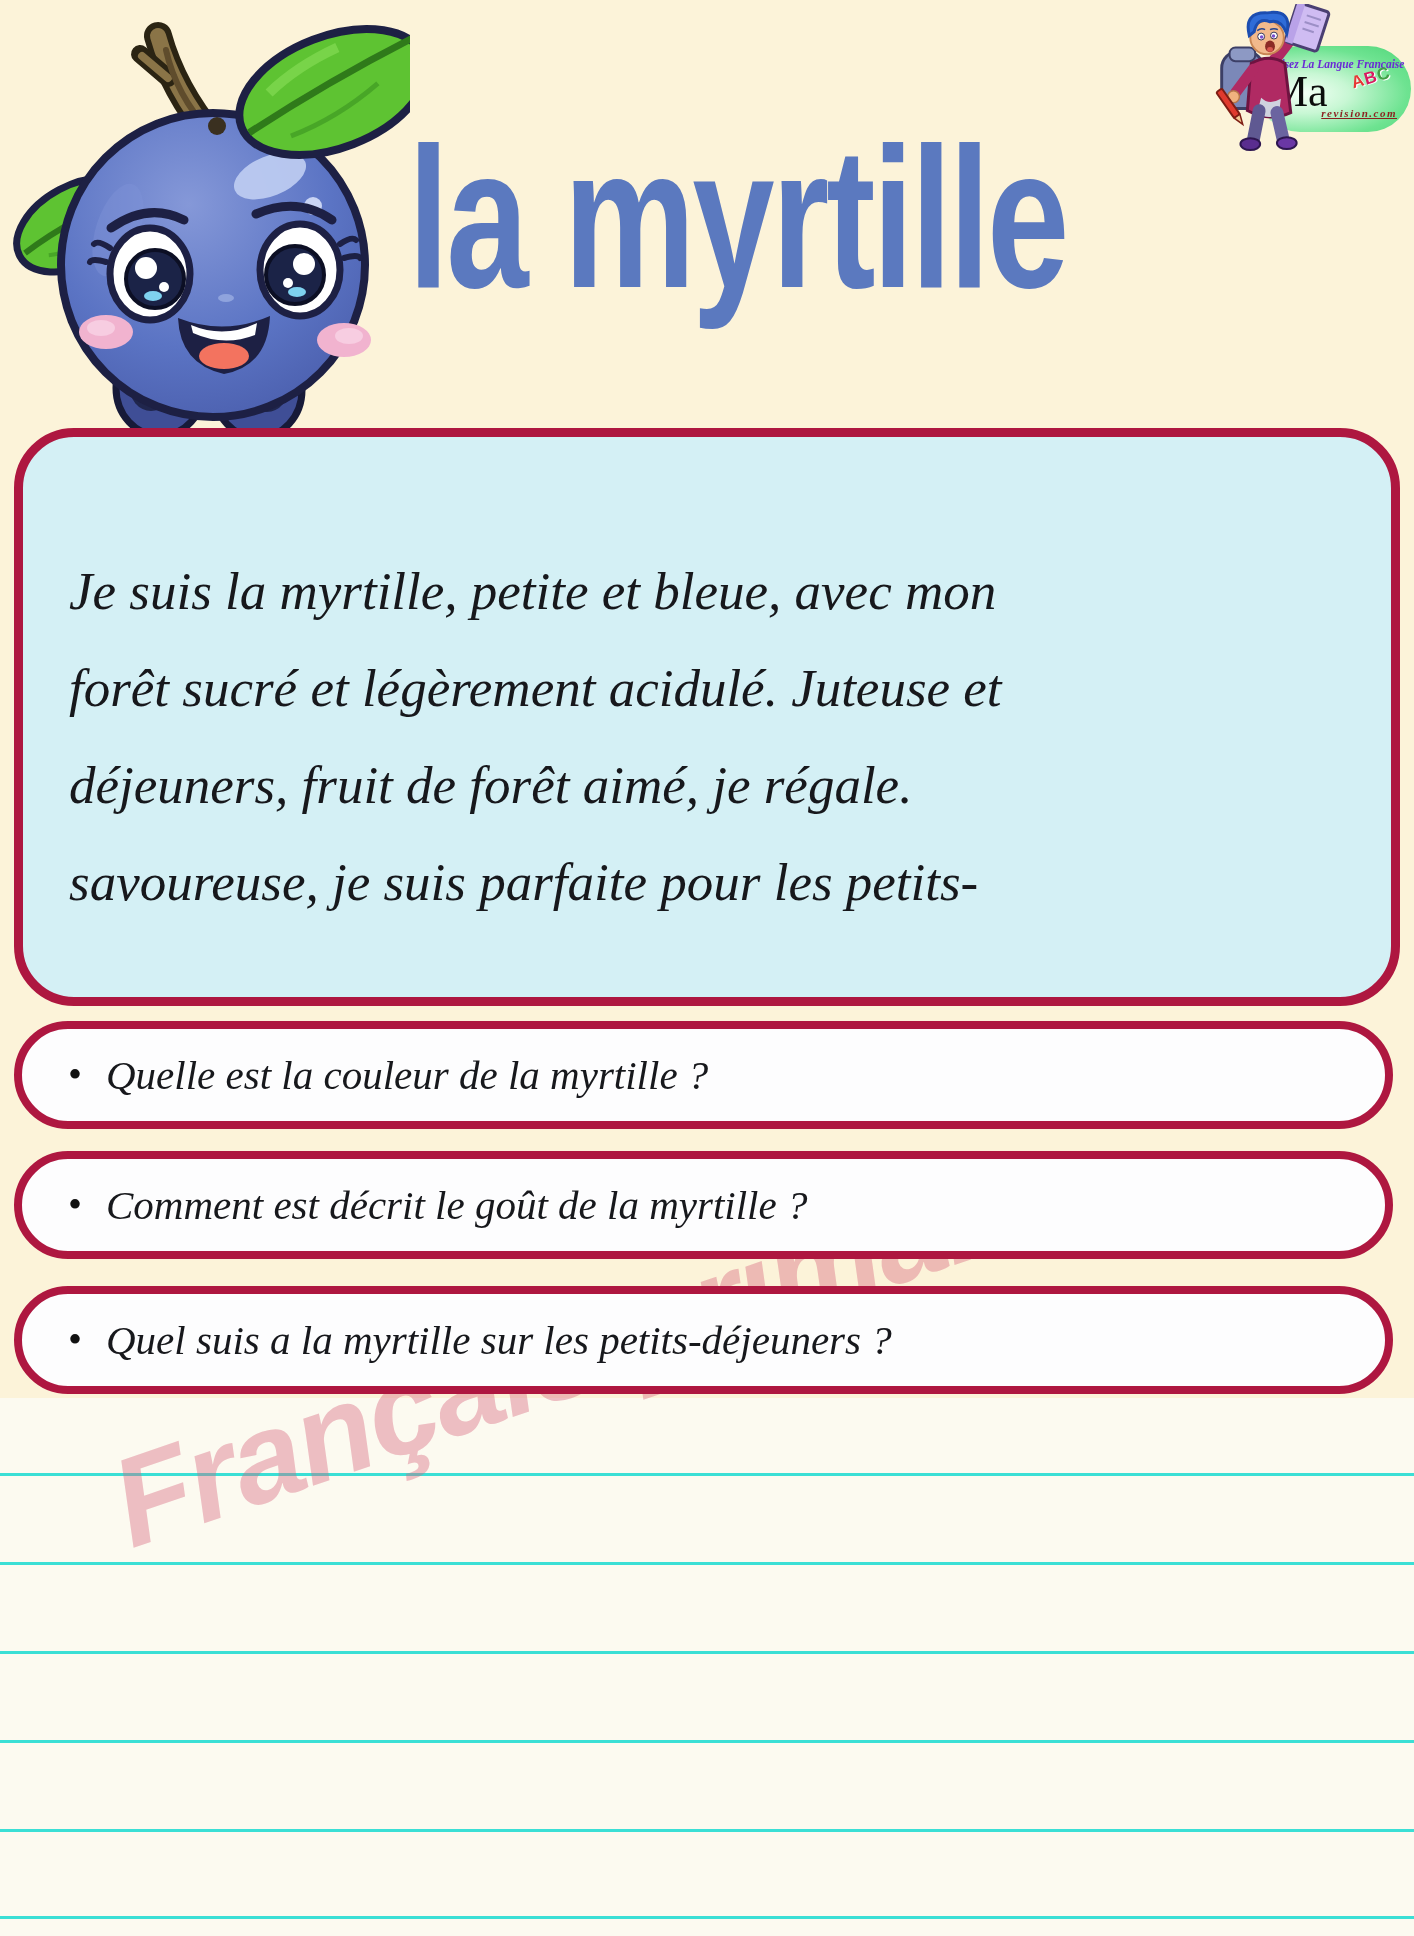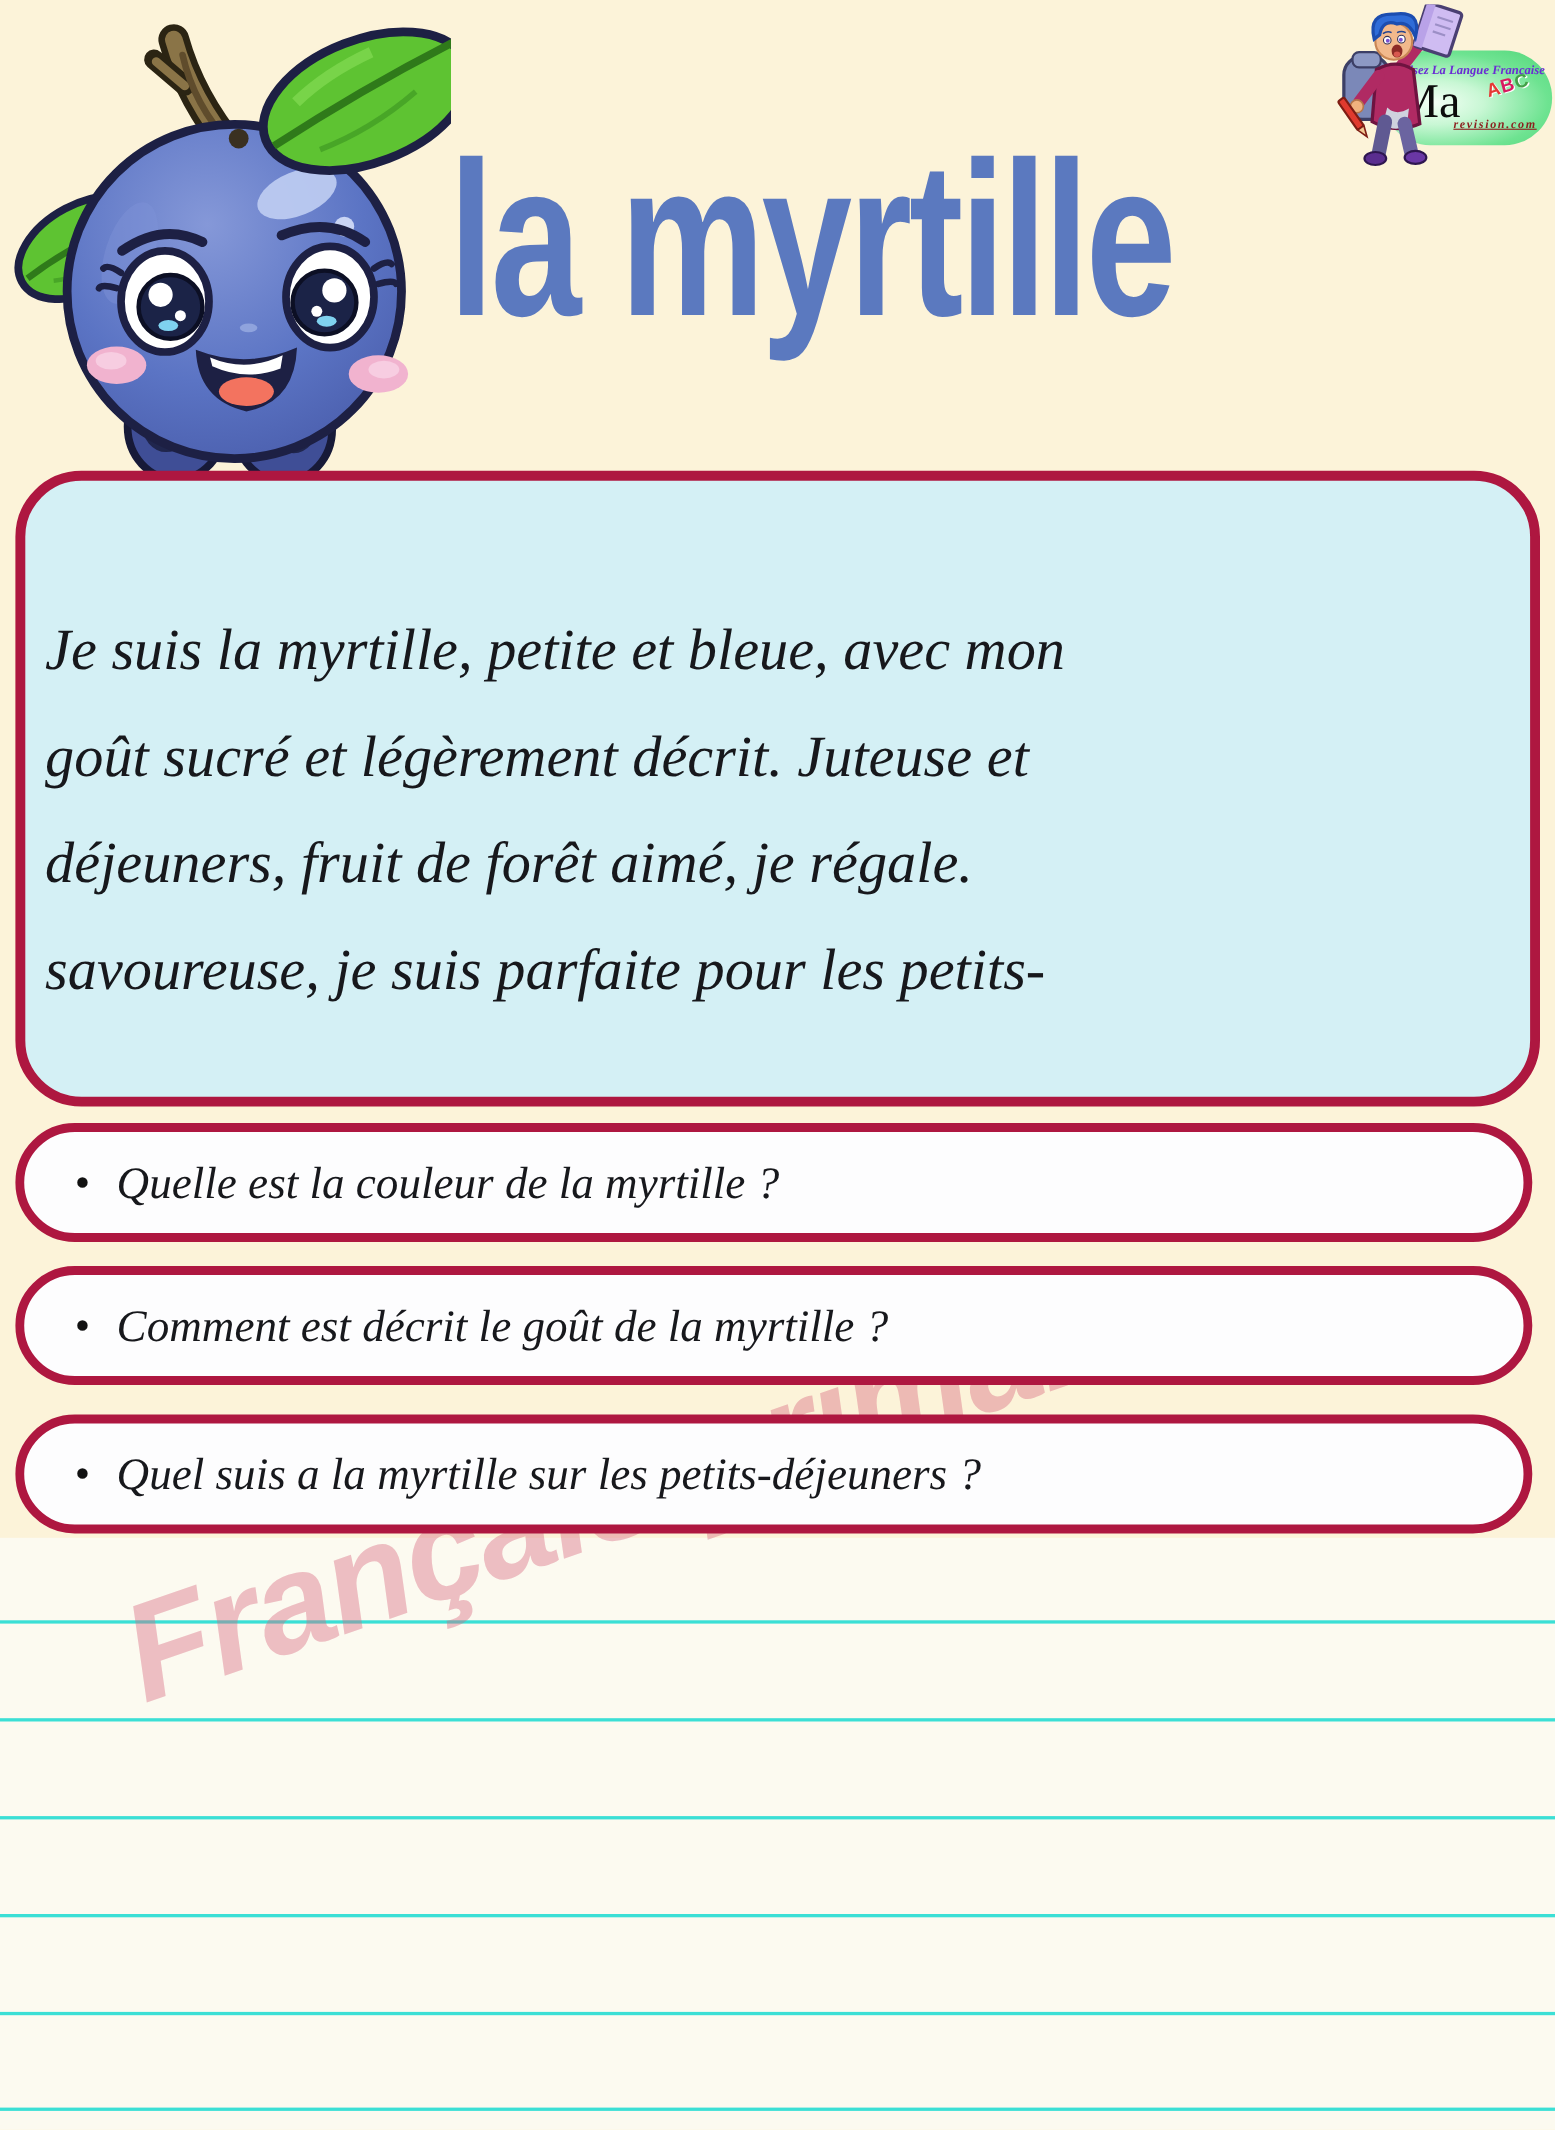--- a/index.html
+++ b/index.html
@@ -57,21 +57,21 @@
   .logo-domain{
     position:absolute;right:14px;bottom:13px;
     font-size:11px;font-style:italic;font-weight:bold;color:#8c1f1f;letter-spacing:1.5px;text-decoration:underline;
   }
   .logo-character{position:absolute;left:1203px;top:4px;width:138px;height:148px;z-index:3;}
 
   
   .passage-box{
     position:absolute;left:14px;top:428px;width:1386px;height:578px;box-sizing:border-box;
     background:var(--cyan-box);border:9px solid var(--crimson);border-radius:60px;
-    padding:70px 18px 30px;display:flex;flex-direction:column;justify-content:center;
+    padding:70px 46px 30px;display:flex;flex-direction:column;justify-content:center;
     z-index:2;
   }
   .passage-line{
     font-style:italic;font-size:53px;line-height:97px;color:var(--ink);white-space:nowrap;
   }
 
   
   .question{
     position:absolute;left:14px;width:1379px;height:108px;box-sizing:border-box;
     background:#fdfdfe;border:8px solid var(--crimson);border-radius:54px;
@@ -240,21 +240,21 @@
       <circle cx="67" cy="32" r="3.5" fill="#ffffff" stroke="#333355" stroke-width="1"></circle>
       <circle cx="66.5" cy="32.5" r="1.8" fill="#7a4fd0"></circle>
       <path d="M50,27 q4,-3 8,-1 M63,26 q4,-2 8,0" stroke="#24448f" stroke-width="1.5" fill="none"></path>
       <ellipse cx="63" cy="43" rx="5" ry="6" fill="#8c2b26"></ellipse>
       <ellipse cx="63" cy="46" rx="3" ry="2.5" fill="#d8584f"></ellipse>
     </g>
   </svg>
 
   <div class="passage-box">
     <div class="passage-line">Je suis la myrtille, petite et bleue, avec mon</div>
-    <div class="passage-line">goût sucré et légèrement décrit. Juteuse et</div>
+    <div class="passage-line">forêt sucré et légèrement acidulé. Juteuse et</div>
     <div class="passage-line">déjeuners, fruit de forêt aimé, je régale.</div>
     <div class="passage-line">savoureuse, je suis parfaite pour les petits-</div>
   </div>
 
   <div class="question q1">
     <span class="bullet">•</span>
     <span class="question-text">Quelle est la couleur de la myrtille ?</span>
   </div>
   <div class="question q2">
     <span class="bullet">•</span>

